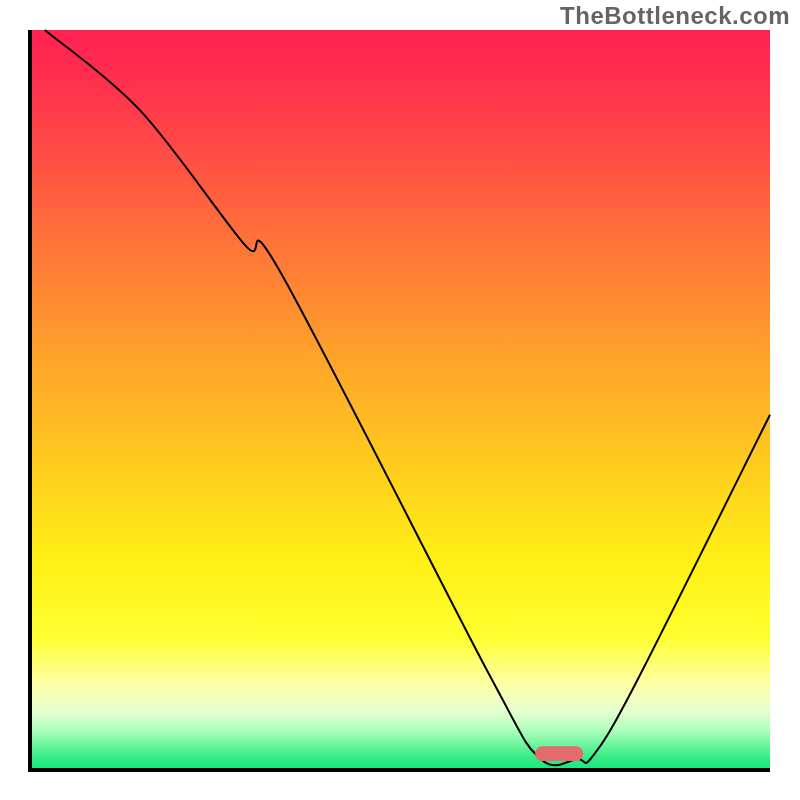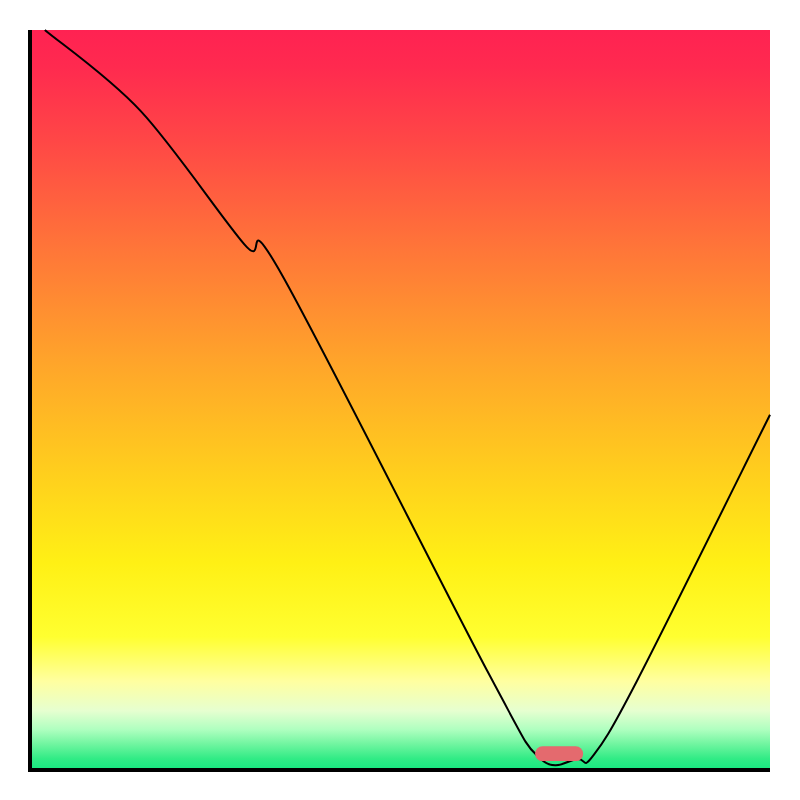--- a/index.html
+++ b/index.html
@@ -47,13 +47,14 @@
           <stop offset="96.5%" stop-color="#70f5a0"></stop>
           <stop offset="98.5%" stop-color="#30eb85"></stop>
           <stop offset="100%" stop-color="#16e880"></stop>
         </linearGradient>
     </defs>
     <rect id="plot-bg" fill="url(#bg-grad)" x="30" y="30" width="740" height="740"></rect>
     <path id="curve-path" fill="none" d="M 44.8 30 C 60.83333333333333 43.56666666666666, 107.69999999999999 75.6333333333333, 141 111.39999999999998 C 174.3 147.16666666666666, 221.16666666666666 217.4666666666667, 244.6 244.60000000000002 C 268.0333333333333 271.73333333333335, 240.90000000000003 202.66666666666669, 281.6 274.2 C 322.3 345.7333333333333, 445.6333333333334 593.0166666666667, 488.8 673.8 C 531.9666666666667 754.5833333333333, 525.8 744.7166666666667, 540.5999999999999 758.9 C 555.3999999999999 773.0833333333333, 568.9666666666667 759.27, 577.6 758.9 C 586.2333333333333 758.53, 582.5333333333333 769.6299999999999, 592.4 756.68 C 602.2666666666667 743.73, 607.1999999999999 738.1800000000001, 636.8 681.2 C 666.4 624.22, 747.8 459.20000000000005, 770 414.8" stroke="#000000" stroke-width="2"></path>
     <rect id="marker-rect" x="535.05" y="746.32" width="48.1" height="14.8" rx="7.4" fill="#e46a6e"></rect>
     <polyline id="axes" fill="none" points="30,30 30,770 770,770" stroke="#000000" stroke-width="4"></polyline>
   </svg>
+  <div class="watermark">TheBottleneck.com</div>
 </div>
 
 </body></html>

